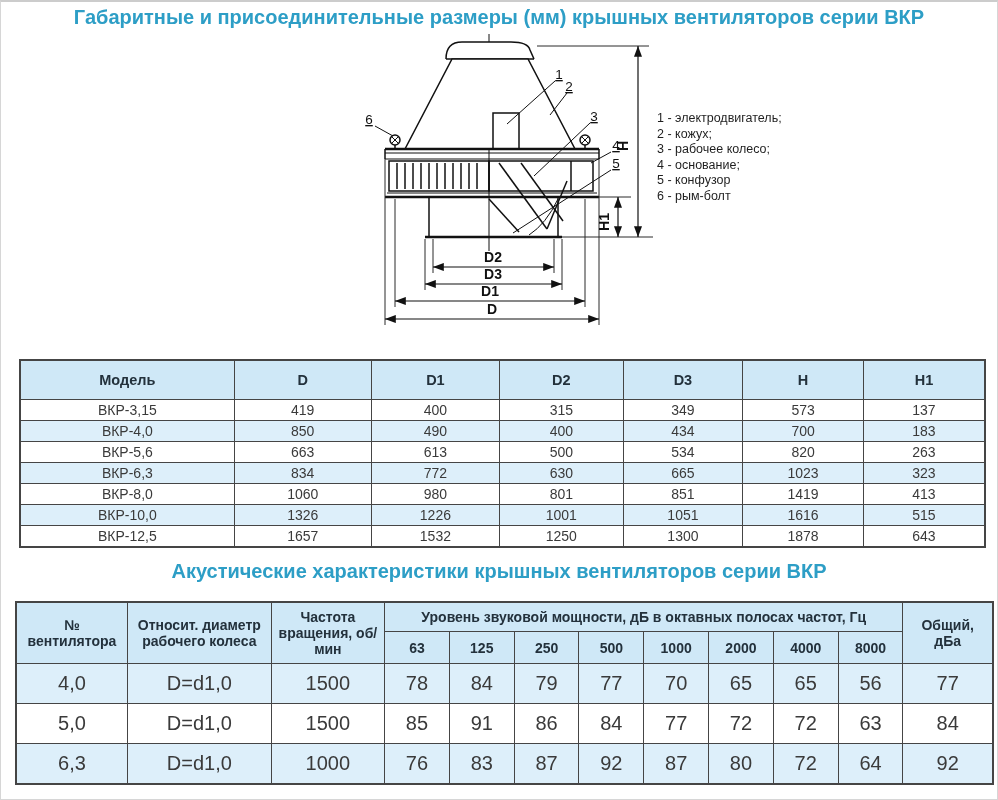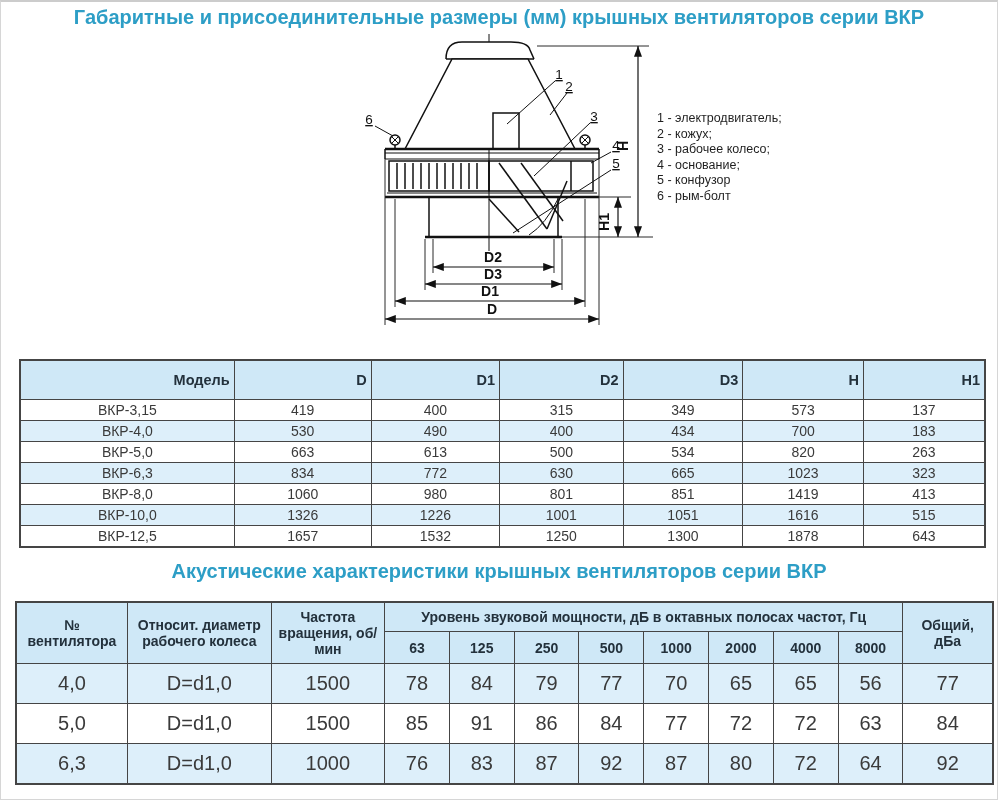--- a/index.html
+++ b/index.html
@@ -17,21 +17,21 @@
   .diagram { position:relative; width:998px; height:320px; }
   .diagram svg { position:absolute; left:0; top:0; }
   .legend {
     position:absolute; left:656px; top:82px;
     font-size:12.5px; line-height:15.6px; color:#1f1f1f; white-space:nowrap;
   }
   table { border-collapse:collapse; table-layout:fixed; border:2px solid #454545; color:#3a3a3a; }
   th, td { border:1px solid #454545; text-align:center; vertical-align:middle; padding:2px 4px; }
   th { background:#cfe8f7; color:#23313c; font-weight:bold; }
   .t1 { width:967px; margin:10px 0 0 18px; }
-  .t1 th { height:39px; font-size:14.5px;text-align:right; }
+  .t1 th { height:39px; font-size:14.5px; }
   .t1 td { height:20px; font-size:14px; }
   .t1 tbody tr:nth-child(even) td { background:#ddeffa; }
   .t2 { width:979px; margin:18px 0 0 14px; }
   .t2 th { font-size:14px; }
   .t2 thead tr:nth-child(1) .band-title { height:30px; }
   .t2 thead tr:nth-child(2) th { height:32px; }
   .t2 td { height:40px; font-size:20px; }
   .t2 tbody tr:nth-child(odd) td { background:#ddeffa; }
   .c-total { padding:2px 10px; }
   
@@ -217,29 +217,29 @@
         <td>ВКР-3,15</td>
         <td>419</td>
         <td>400</td>
         <td>315</td>
         <td>349</td>
         <td>573</td>
         <td>137</td>
       </tr>
       <tr>
         <td>ВКР-4,0</td>
-        <td>530</td>
+        <td>850</td>
         <td>490</td>
         <td>400</td>
         <td>434</td>
         <td>700</td>
         <td>183</td>
       </tr>
       <tr>
-        <td>ВКР-5,0</td>
+        <td>ВКР-5,6</td>
         <td>663</td>
         <td>613</td>
         <td>500</td>
         <td>534</td>
         <td>820</td>
         <td>263</td>
       </tr>
       <tr>
         <td>ВКР-6,3</td>
         <td>834</td>

